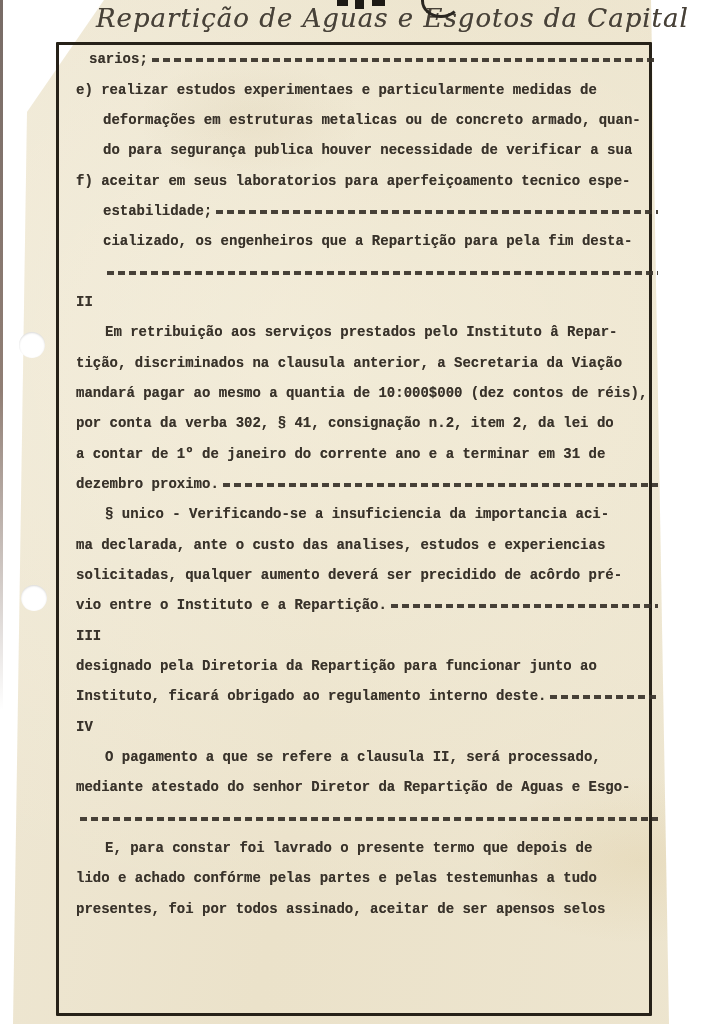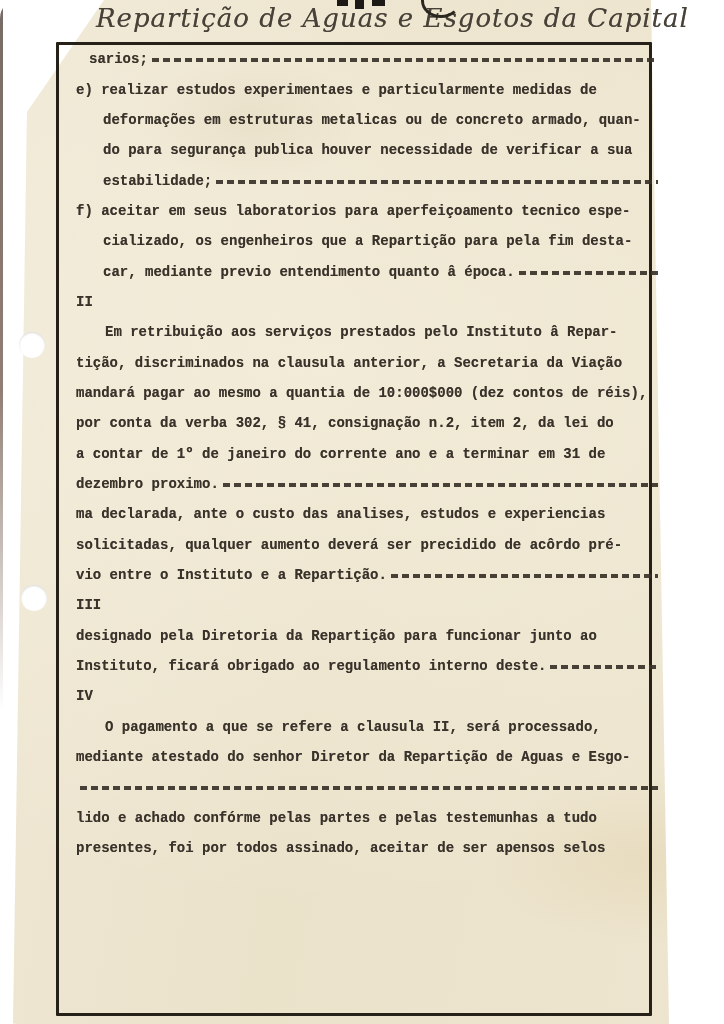--- a/index.html
+++ b/index.html
@@ -6,21 +6,20 @@
     --paper:#ece4cf;
     --ink:#38322a;
     --border:#262118;
     --bg:#ffffff;
   }
   html,body{margin:0;padding:0;background:var(--bg);}
   .stage{
     position:relative;width:724px;height:1024px;overflow:hidden;
     background:var(--bg);
     font-family:"Liberation Sans",sans-serif;
-    border-radius:18px;
   }
   
   .paper{
     position:absolute;inset:0;
     background:
       radial-gradient(220px 120px at 640px 860px, rgba(190,150,60,0.10), transparent 70%),
       radial-gradient(160px 90px at 250px 120px, rgba(160,130,70,0.08), transparent 70%),
       radial-gradient(900px 700px at 45% 35%, rgba(255,252,240,0.35), transparent 80%),
       linear-gradient(100deg,#efe8d5 0%,#ebe2ca 48%,#ede5cf 100%);
     clip-path:polygon(104px 0px,651px 0px,669px 1024px,13px 1024px,27px 112px);
@@ -112,32 +111,31 @@
       </div>
       <div class="line">
         <span class="ltext">e) realizar estudos experimentaes e particularmente medidas de</span>
       </div>
       <div class="line in-cont">
         <span class="ltext">deformações em estruturas metalicas ou de concreto armado, quan-</span>
       </div>
       <div class="line in-cont">
         <span class="ltext">do para segurança publica houver necessidade de verificar a sua</span>
       </div>
+      <div class="line">
+        <span class="ltext">f) aceitar em seus laboratorios para aperfeiçoamento tecnico espe-</span>
+      </div>
       <div class="line in-cont">
         <span class="ltext">estabilidade;</span>
         <span class="dash-fill"></span>
       </div>
-      <div class="line">
-        <span class="ltext">f) aceitar em seus laboratorios para aperfeiçoamento tecnico espe-</span>
-      </div>
       <div class="line in-cont">
         <span class="ltext">cializado, os engenheiros que a Repartição para pela fim desta-</span>
       </div>
       <div class="line in-cont">
-        <span class="ltext">car, mediante previo entendimento quanto â época.</span>
         <span class="dash-fill"></span>
       </div>
       <div class="line center">
         <span class="ltext">II</span>
       </div>
       <div class="line in-para">
         <span class="ltext">Em retribuição aos serviços prestados pelo Instituto â Repar-</span>
       </div>
       <div class="line">
         <span class="ltext">tição, discriminados na clausula anterior, a Secretaria da Viação</span>
@@ -148,20 +146,23 @@
       <div class="line">
         <span class="ltext">por conta da verba 302, § 41, consignação n.2, item 2, da lei do</span>
       </div>
       <div class="line">
         <span class="ltext">a contar de 1º de janeiro do corrente ano e a terminar em 31 de</span>
       </div>
       <div class="line">
         <span class="ltext">dezembro proximo.</span>
         <span class="dash-fill"></span>
       </div>
+      <div class="line in-para">
+        <span class="ltext">§ unico - Verificando-se a insuficiencia da importancia aci-</span>
+      </div>
       <div class="line">
         <span class="ltext">ma declarada, ante o custo das analises, estudos e experiencias</span>
       </div>
       <div class="line">
         <span class="ltext">solicitadas, qualquer aumento deverá ser precidido de acôrdo pré-</span>
       </div>
       <div class="line">
         <span class="ltext">vio entre o Instituto e a Repartição.</span>
         <span class="dash-fill"></span>
       </div>
@@ -180,20 +181,23 @@
       </div>
       <div class="line in-para">
         <span class="ltext">O pagamento a que se refere a clausula II, será processado,</span>
       </div>
       <div class="line">
         <span class="ltext">mediante atestado do senhor Diretor da Repartição de Aguas e Esgo-</span>
       </div>
       <div class="line">
         <span class="dash-fill"></span>
       </div>
+      <div class="line in-para">
+        <span class="ltext">E, para constar foi lavrado o presente termo que depois de</span>
+      </div>
       <div class="line">
         <span class="ltext">lido e achado confórme pelas partes e pelas testemunhas a tudo</span>
       </div>
       <div class="line">
         <span class="ltext">presentes, foi por todos assinado, aceitar de ser apensos selos</span>
       </div>
     </div>
 </div>
 
 </body></html>

